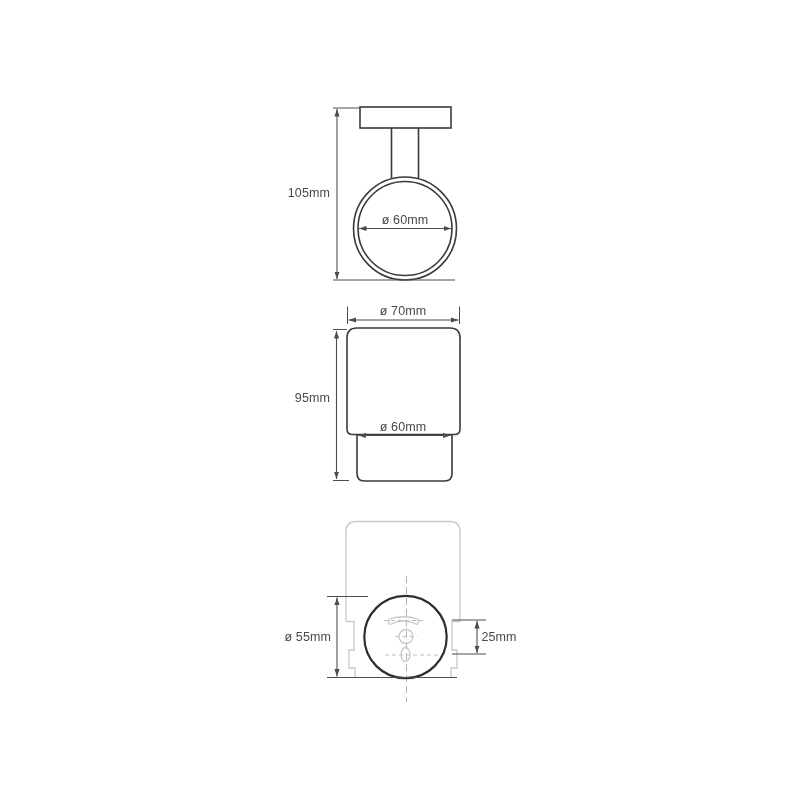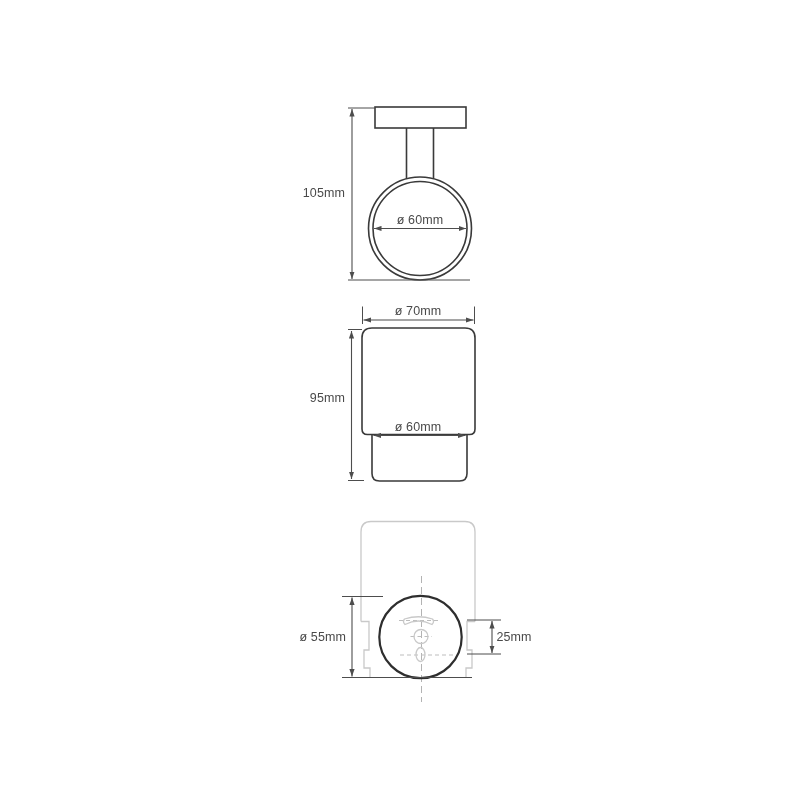--- a/index.html
+++ b/index.html
@@ -2,21 +2,21 @@
 <html><head>
 <meta charset="utf-8">
 <style>
   html, body { margin: 0; padding: 0; }
   body {
     width: 800px; height: 800px;
     background: #ffffff;
     font-family: "Liberation Sans", sans-serif;
     overflow: hidden;
   }
-  .stage { position: absolute; left: 0; top: 0; width: 724px; height: 800px; padding-left: 15px; }
+  .stage { position: absolute; left: 0; top: 0; width: 724px; height: 800px; }
   svg { display: block; }
   
   .ol  { stroke: #3a3a3a; stroke-width: 1.6; fill: none; }
   .ol-plate { stroke: #2e2e2e; stroke-width: 2.2; fill: none; }
   
   .dim { stroke: #4d4d4d; stroke-width: 1.1; fill: none; }
   .ext { stroke: #4d4d4d; stroke-width: 1;   fill: none; }
   
   .ghost { stroke: #c9c9c9; stroke-width: 1.3; fill: none; }
   

